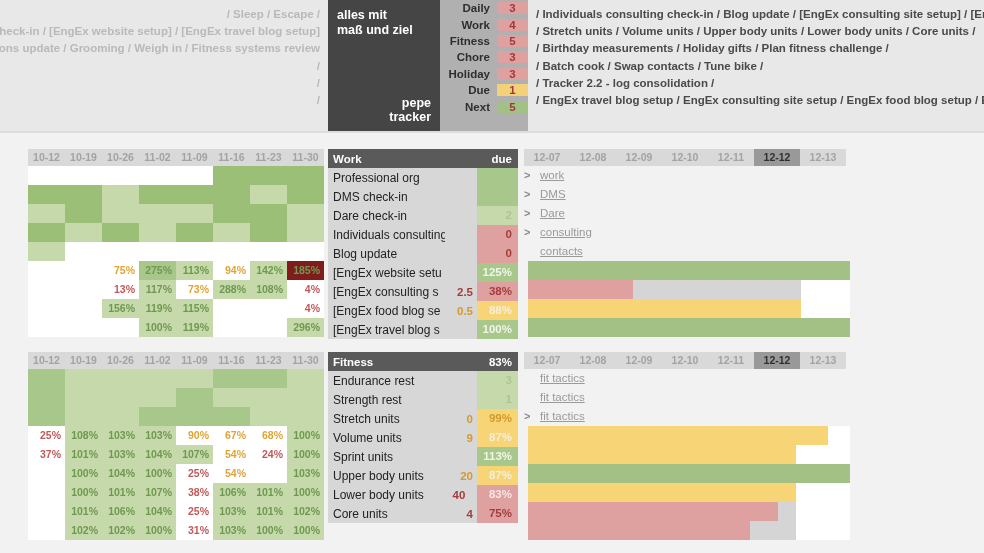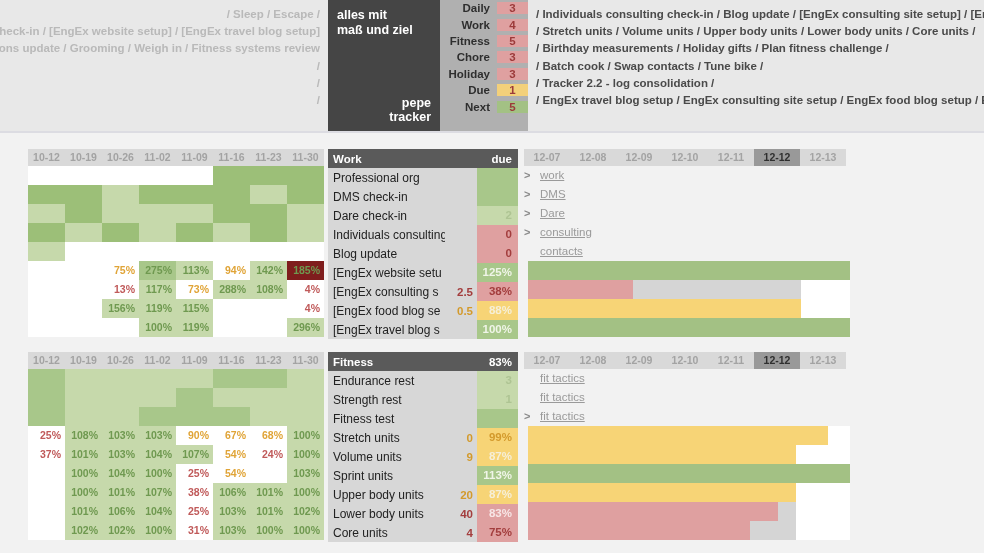--- a/index.html
+++ b/index.html
@@ -548,25 +548,20 @@
         <div class="td-name">Endurance rest</div>
         <div class="td-qty"></div>
         <div class="td-pct" style="background: rgb(198, 217, 171); color: rgb(174, 196, 147);">3</div>
       </div>
       <div class="tbl-row">
         <div class="td-name">Strength rest</div>
         <div class="td-qty"></div>
         <div class="td-pct" style="background: rgb(198, 217, 171); color: rgb(174, 196, 147);">1</div>
       </div>
       <div class="tbl-row">
-        <div class="td-name">Fitness test</div>
-        <div class="td-qty"></div>
-        <div class="td-pct" style="background: rgb(168, 199, 138); color: rgb(111, 153, 80);"></div>
-      </div>
-      <div class="tbl-row">
         <div class="td-name">Stretch units</div>
         <div class="td-qty" style="color: rgb(211, 154, 44);">0</div>
         <div class="td-pct" style="background: rgb(247, 212, 118); color: rgb(211, 154, 44);">99%</div>
       </div>
       <div class="tbl-row">
         <div class="td-name">Volume units</div>
         <div class="td-qty" style="color: rgb(211, 154, 44);">9</div>
         <div class="td-pct" style="background: rgb(247, 212, 118); color: rgb(246, 239, 216);">87%</div>
       </div>
       <div class="tbl-row">
@@ -574,21 +569,21 @@
         <div class="td-qty"></div>
         <div class="td-pct" style="background: rgb(168, 199, 138); color: rgb(240, 245, 232);">113%</div>
       </div>
       <div class="tbl-row">
         <div class="td-name">Upper body units</div>
         <div class="td-qty" style="color: rgb(211, 154, 44);">20</div>
         <div class="td-pct" style="background: rgb(247, 212, 118); color: rgb(246, 239, 216);">87%</div>
       </div>
       <div class="tbl-row">
         <div class="td-name">Lower body units</div>
-        <div class="td-qty" style="color: rgb(163, 61, 61);">40</div>
+        <div class="td-qty" style="color: rgb(163, 61, 61); text-align: center;">40</div>
         <div class="td-pct" style="background: rgb(223, 160, 160); color: rgb(247, 230, 230);">83%</div>
       </div>
       <div class="tbl-row">
         <div class="td-name">Core units</div>
         <div class="td-qty" style="color: rgb(163, 61, 61);">4</div>
         <div class="td-pct" style="background: rgb(223, 160, 160); color: rgb(163, 61, 61);">75%</div>
       </div>
     </div>
     <div class="tl">
       <div class="tl-hdr">

